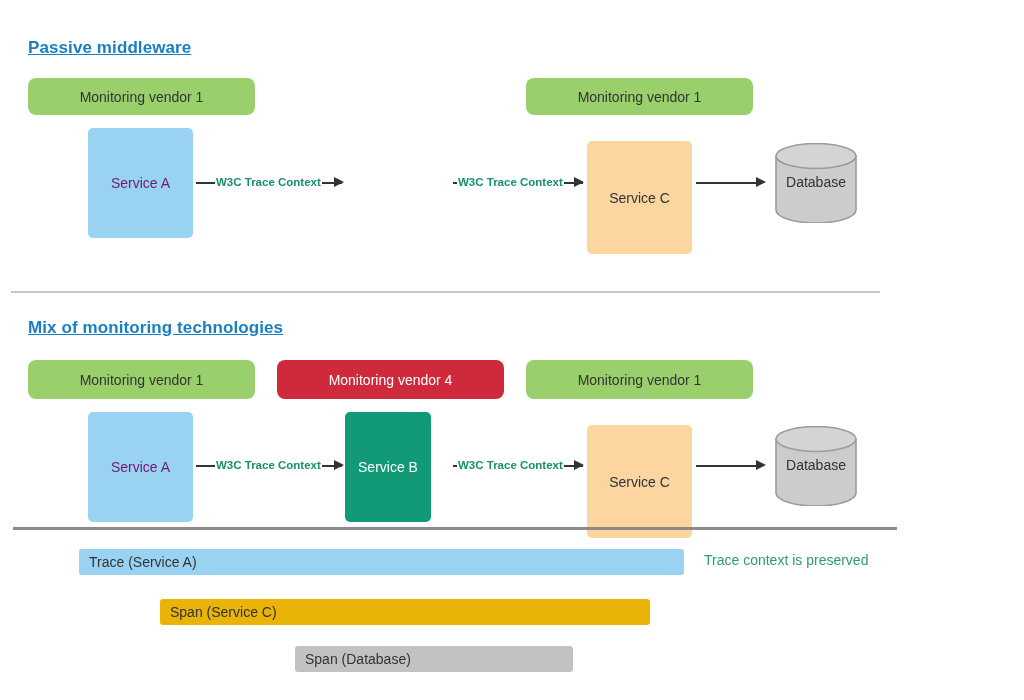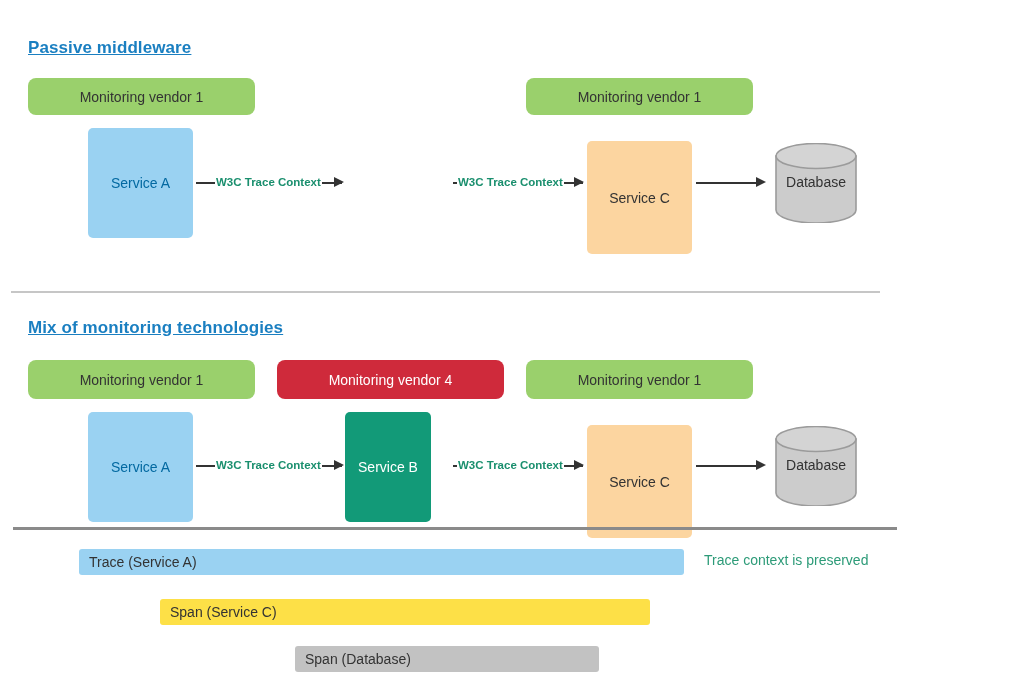--- a/index.html
+++ b/index.html
@@ -52,21 +52,21 @@
 
   
   .node-box {
     border-radius: 5px;
     display: flex;
     align-items: center;
     justify-content: center;
     font-size: 14px;
     box-sizing: border-box;
   }
-  .node-blue   { background: #9ad2f2; color: #0369a1; }
+  .node-blue   { background: #9ad2f2; color: #701a75; }
   .node-gray   { background: #969696; color: #ffffff; }
   .node-orange { background: #fcd5a0; color: #333333; margin-top: 15px; }
   .node-teal   { background: #129a78; color: #ffffff; }
 
   
   .db-cyl {
     position: absolute;
   }
   .db-label {
     position: absolute;
@@ -117,21 +117,21 @@
     position: absolute;
     border-radius: 3px;
     display: flex;
     align-items: center;
     font-size: 14px;
     color: #333333;
     box-sizing: border-box;
     padding-left: 10px;
   }
   .span-blue   { background: #9ad2f2; }
-  .span-orange { background: #fde047; }
+  .span-orange { background: #eab308; }
   .span-gray   { background: #c2c2c2; }
 
   .note-text {
     position: absolute;
     color: #2d9b78;
     font-size: 14px;
     white-space: nowrap;
   }
 </style>
 </head>
@@ -222,17 +222,17 @@
   <div class="span-bar span-blue" style="left:79px; top:549px; width:605px; height:26px;">
     <span>Trace (Service A)</span>
   </div>
 
   <div class="note-text" style="left:704px; top:552px;">Trace context is preserved</div>
 
   <div class="span-bar span-orange" style="left:160px; top:599px; width:490px; height:26px;">
     <span>Span (Service C)</span>
   </div>
 
-  <div class="span-bar span-gray" style="left:295px; top:646px; width:304px; height:26px;">
+  <div class="span-bar span-gray" style="left:295px; top:646px; width:278px; height:26px;">
     <span>Span (Database)</span>
   </div>
 
 </div>
 
 </body></html>

